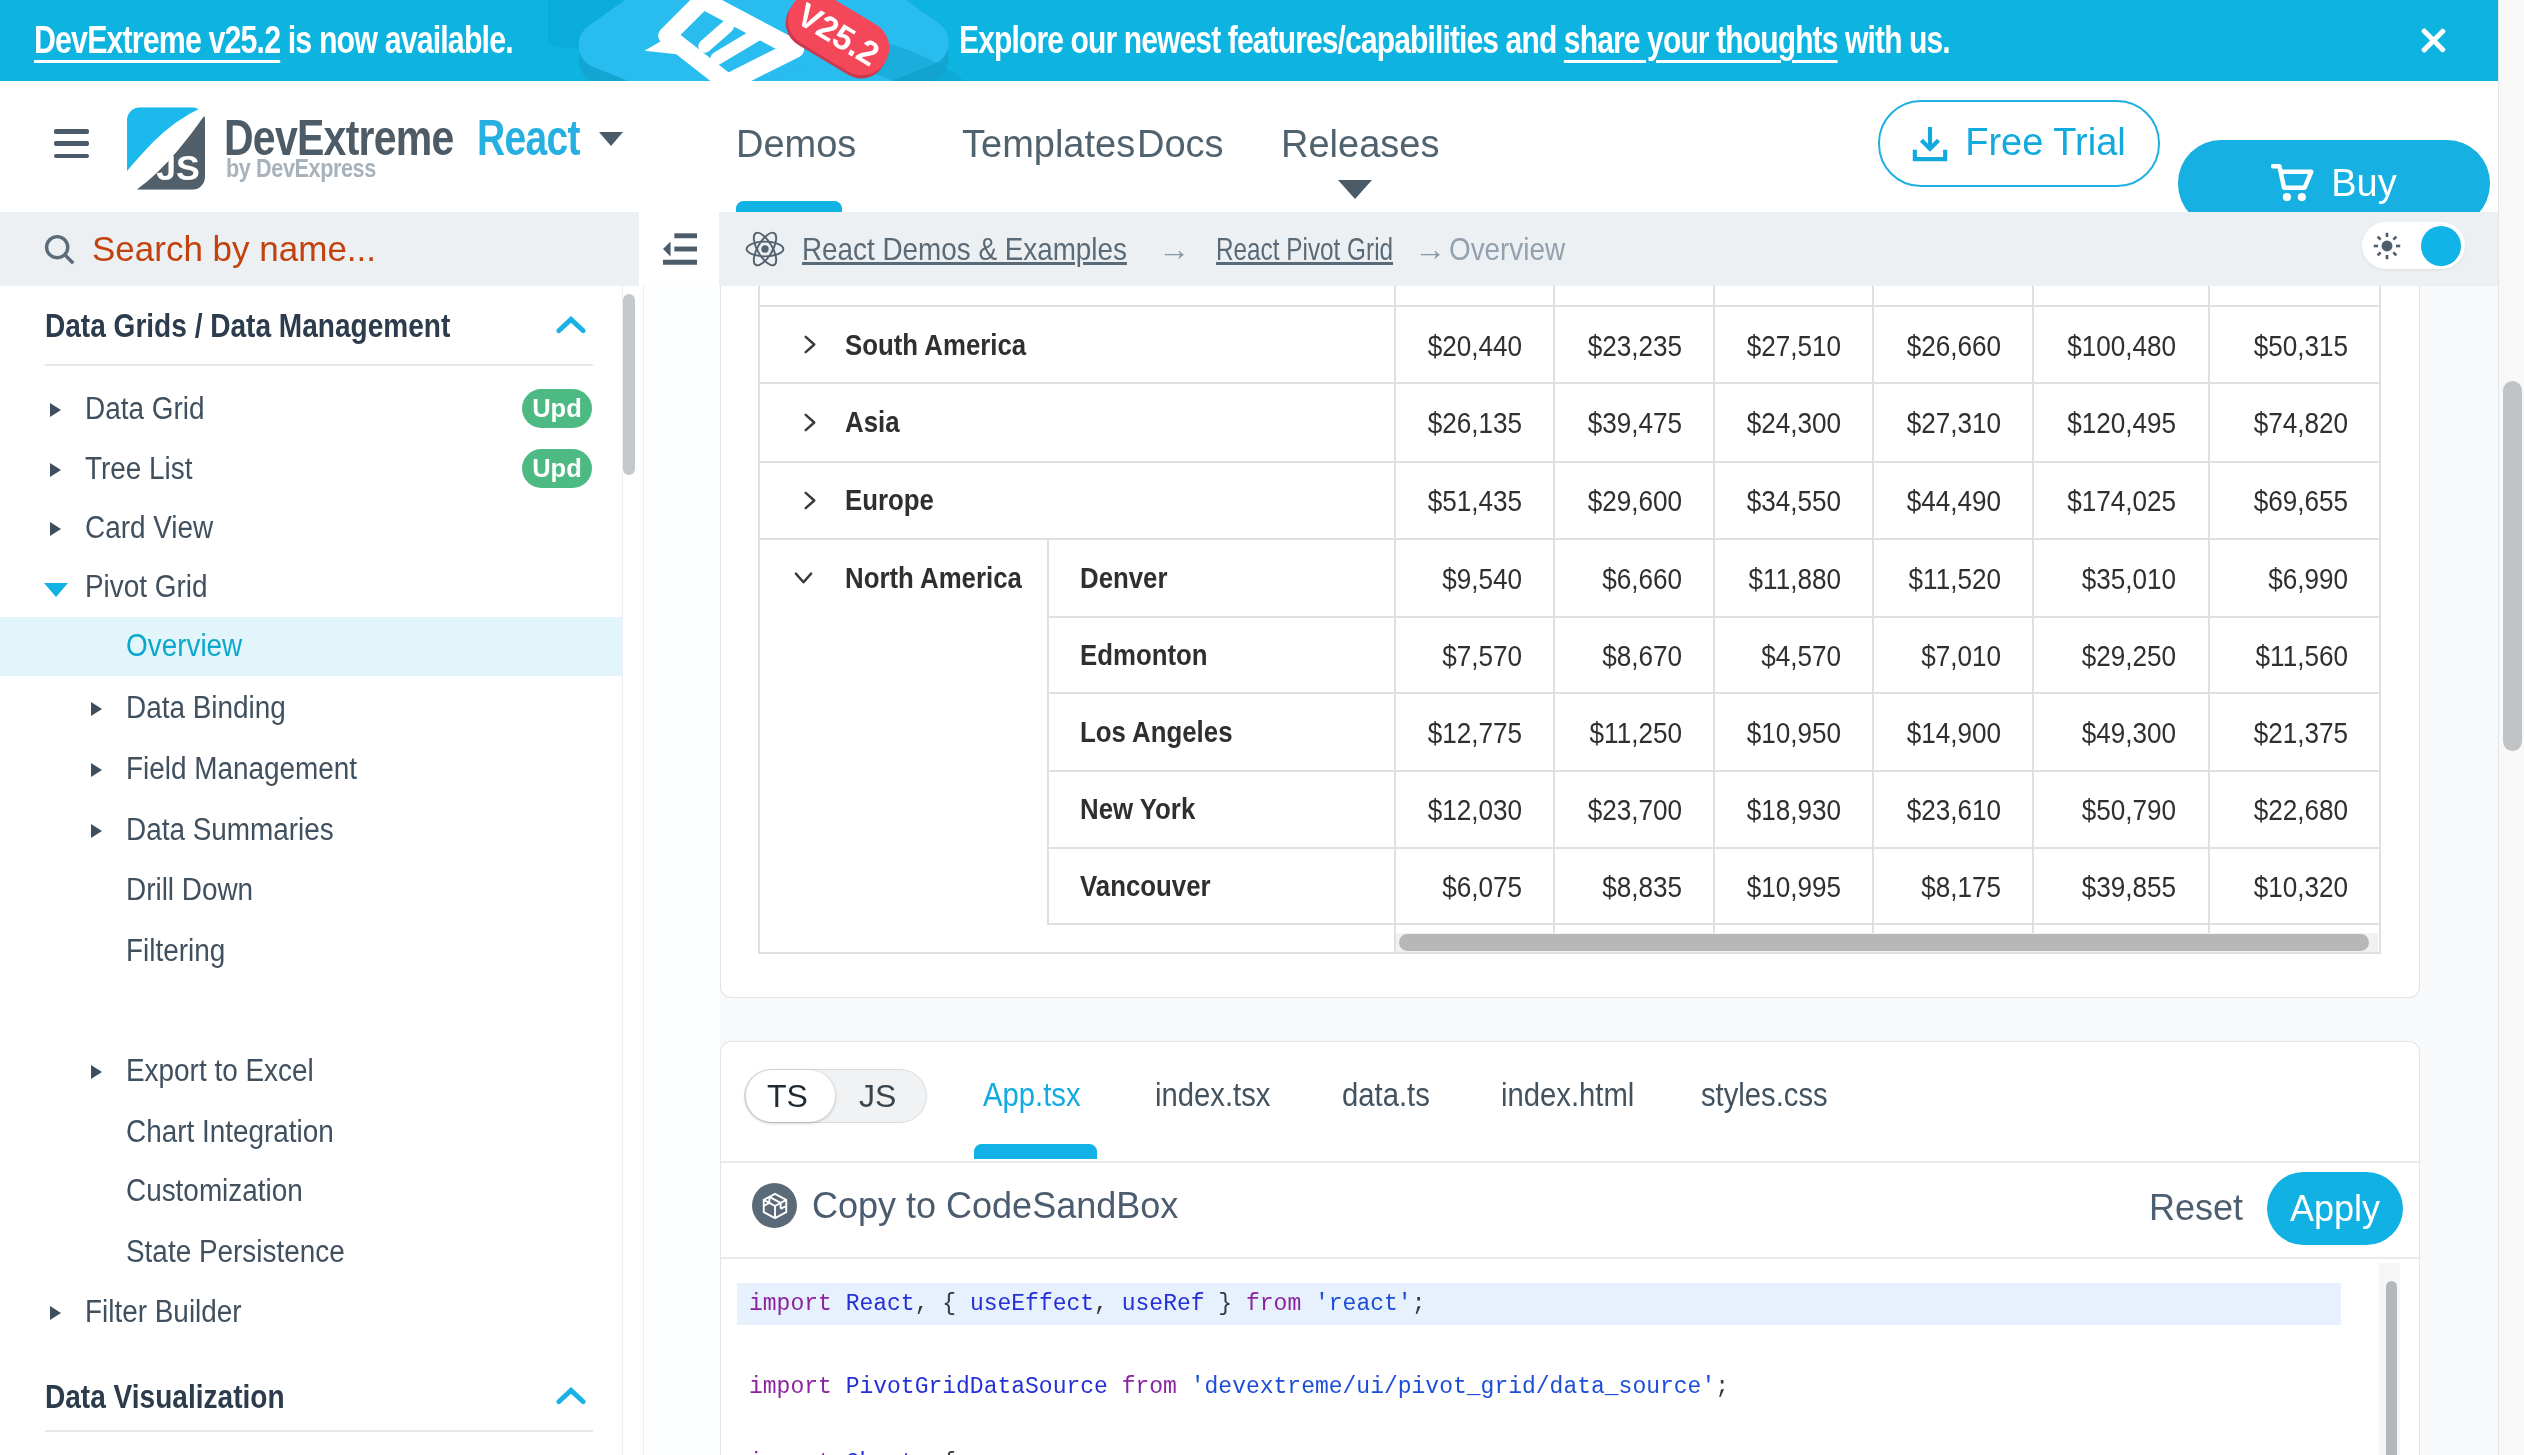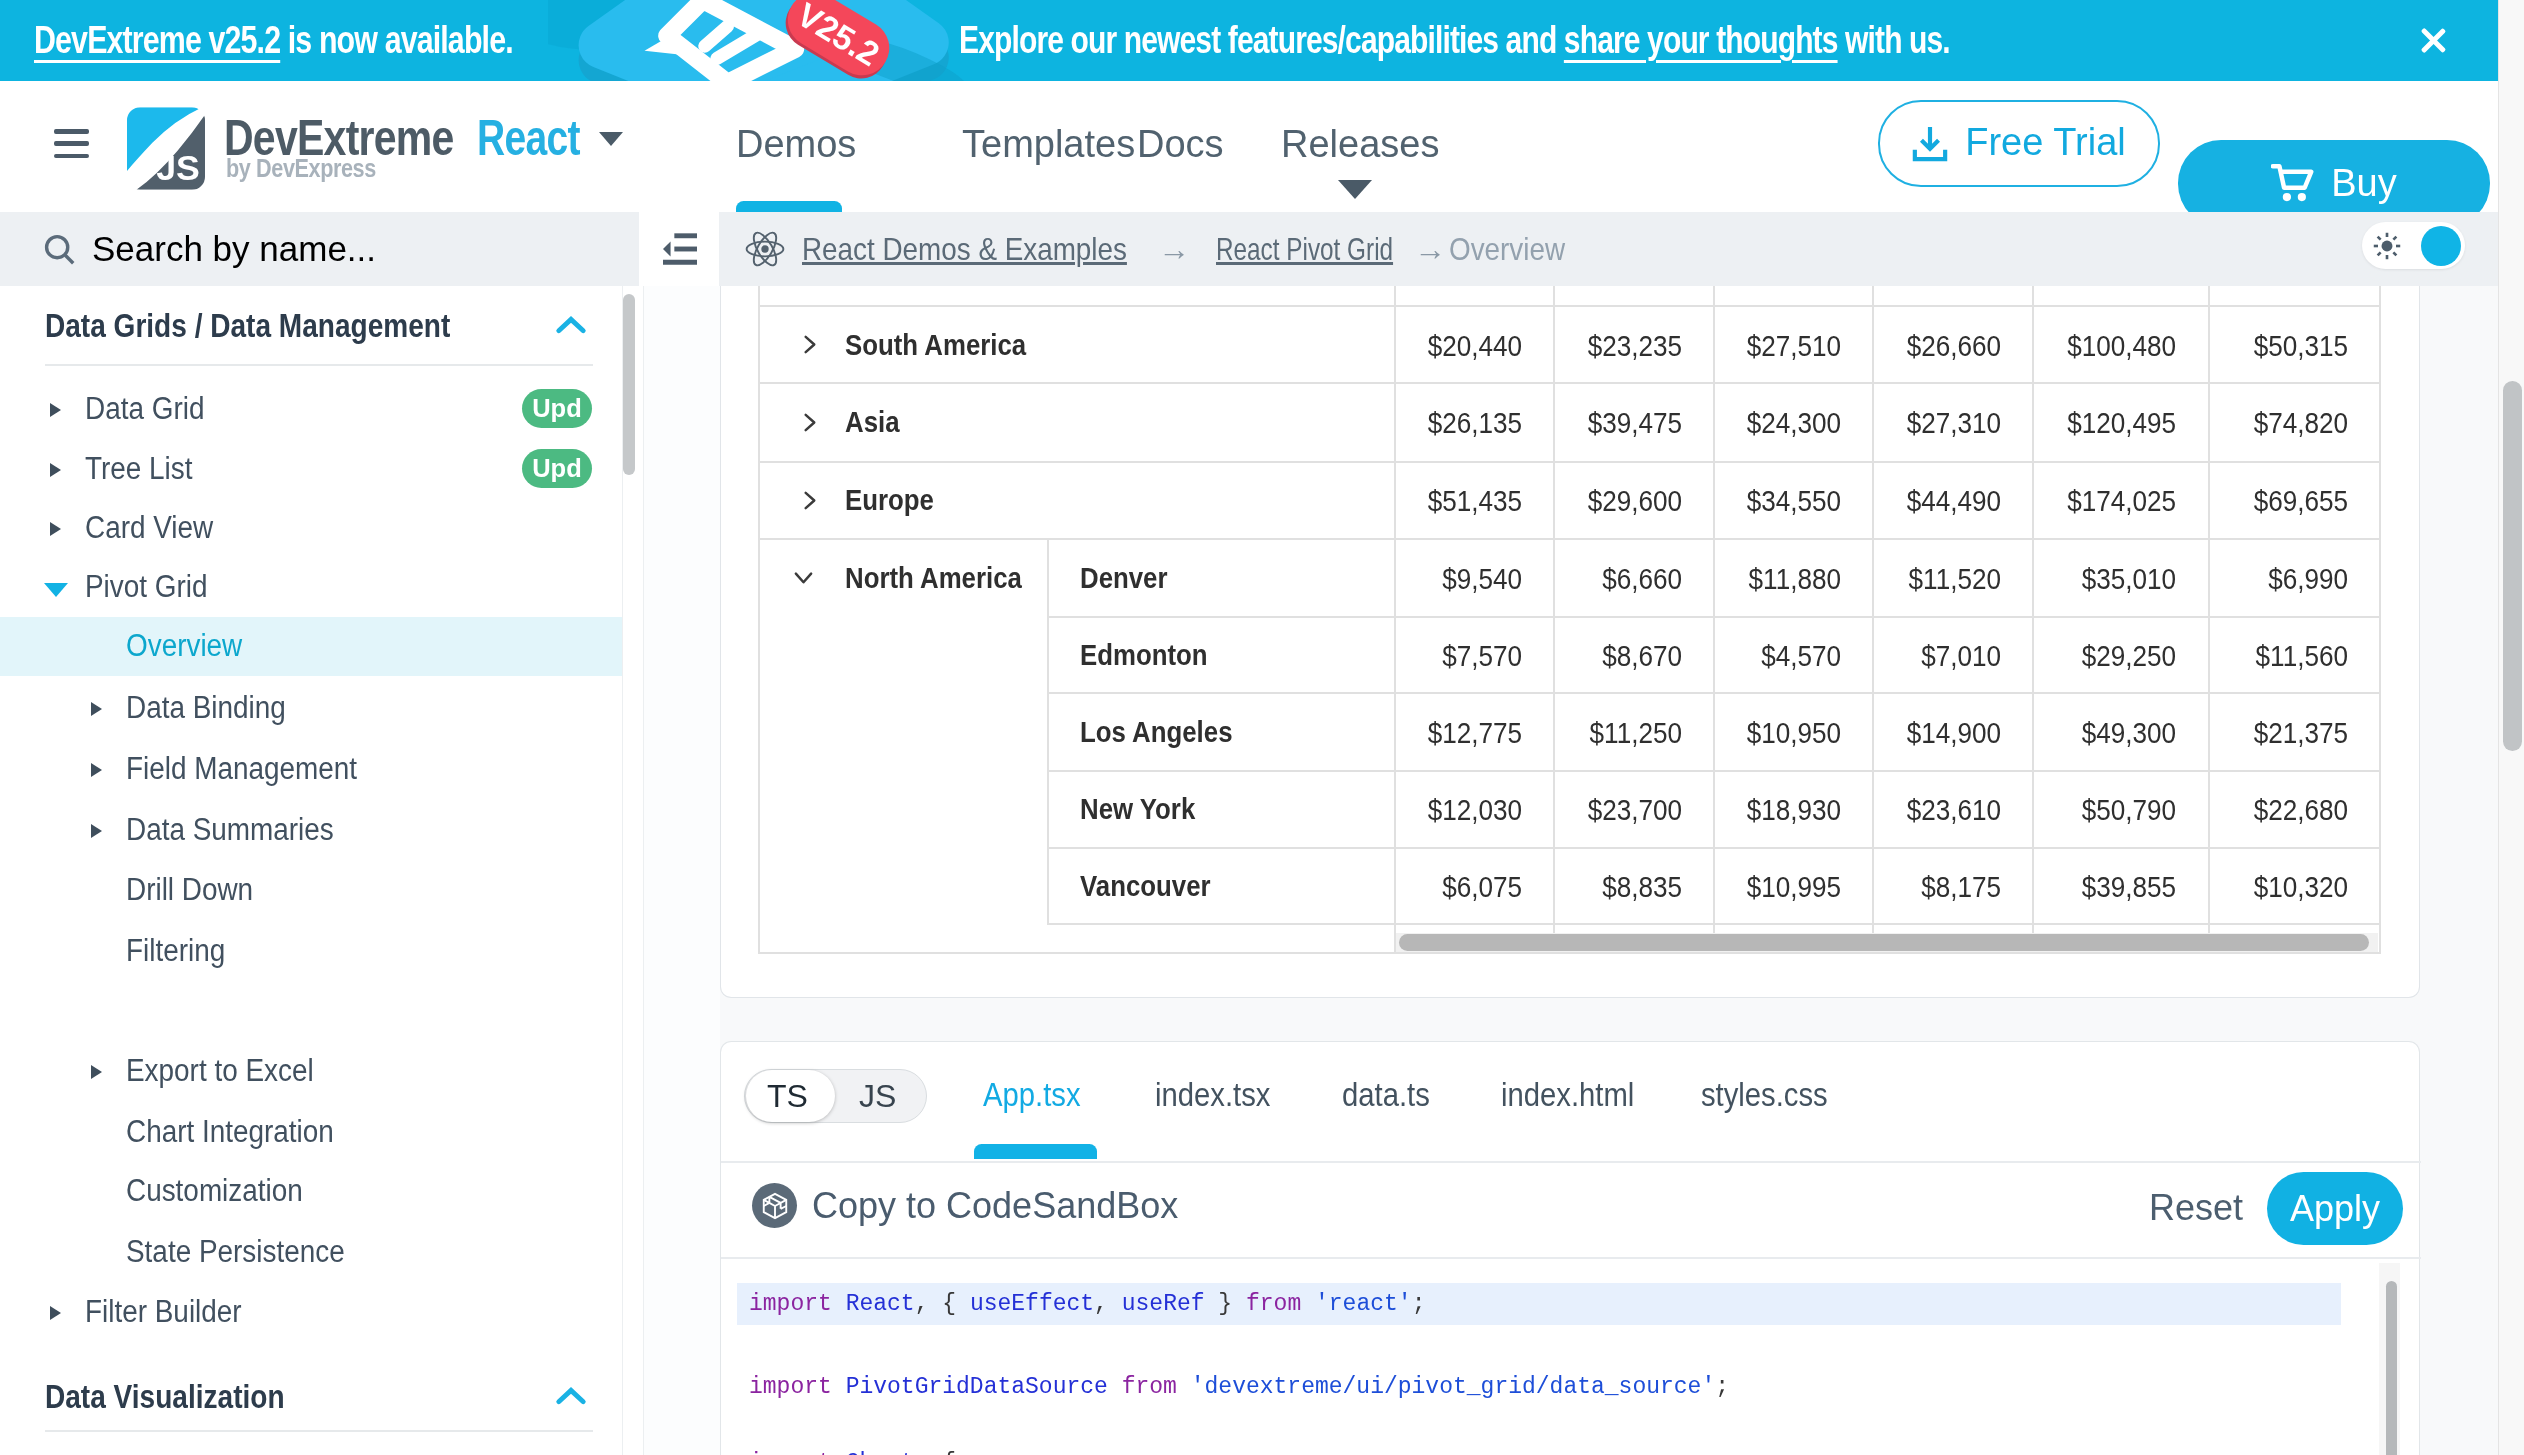--- a/index.html
+++ b/index.html
@@ -28,21 +28,21 @@
   #hdrcaret { position:absolute; left:599px; top:51px; width:0; height:0; border-left:12.3px solid transparent; border-right:12.3px solid transparent; border-top:14px solid #4b5b68; }
   .nav { position:absolute; top:42px; font-size:38px; color:#51626f; white-space:nowrap; }
   #navtab { position:absolute; left:736px; top:120px; width:106px; height:11.3px; background:#10b3e4; border-radius:7.6px 7.6px 0 0; }
   #relcaret { position:absolute; left:1338px; top:99px; width:0; height:0; border-left:17px solid transparent; border-right:17px solid transparent; border-top:19px solid #4a5a67; }
   #freetrial { position:absolute; left:1878px; top:19px; width:282px; height:87px; border:2.8px solid #1fb0e2; border-radius:43px; color:#12a9df; font-size:38px; line-height:81px; text-align:center; }
   #buybtn { position:absolute; left:2178px; top:19px; width:312px; height:87px; background:#16b1e2; border-radius:43px; color:#fff; font-size:38px; line-height:87px; text-align:center;margin-top:40px; }
 
   
   #toolbar { position:absolute; left:0; top:212px; width:2498px; height:74px; background:#edf0f3; }
   #toolbar .gap { position:absolute; left:639px; top:0; width:80px; height:74px; background:#fff; }
-  #searchtxt { position:absolute; left:92px; top:0; height:74px; line-height:74px; font-size:35px; color:#000000; }
+  #searchtxt { position:absolute; left:92px; top:0; height:74px; line-height:74px; font-size:35px; color:#c2410c; }
   .crumb { position:absolute; top:0; height:74px; line-height:74px; font-size:32px; color:#5b6a77; white-space:nowrap; }
   .crumb u, .crumb span { display:inline-block; transform:scaleX(0.87); transform-origin:0 50%; }
   #toggle { position:absolute; left:2362px; top:10.4px; width:103px; height:47px; background:#fff; border-radius:23.6px; box-shadow:0 0.9px 2.8px rgba(0,0,0,0.08); }
   #knob { position:absolute; left:59px; top:3.8px; width:40px; height:40px; border-radius:50%; background:#10b4e6; }
 
   
   #sidebar { position:absolute; left:0; top:286px; width:622px; height:1170px; background:#fff; }
   .sitem { position:absolute; left:0; width:622px; height:60px; line-height:60px; font-size:31px; color:#41505f; white-space:nowrap; }
   .shead { font-weight:700; color:#2d3c4c; font-size:33px; }
   .sitem .t1, .sitem .t2 { transform:scaleX(0.9); transform-origin:0 50%; }

